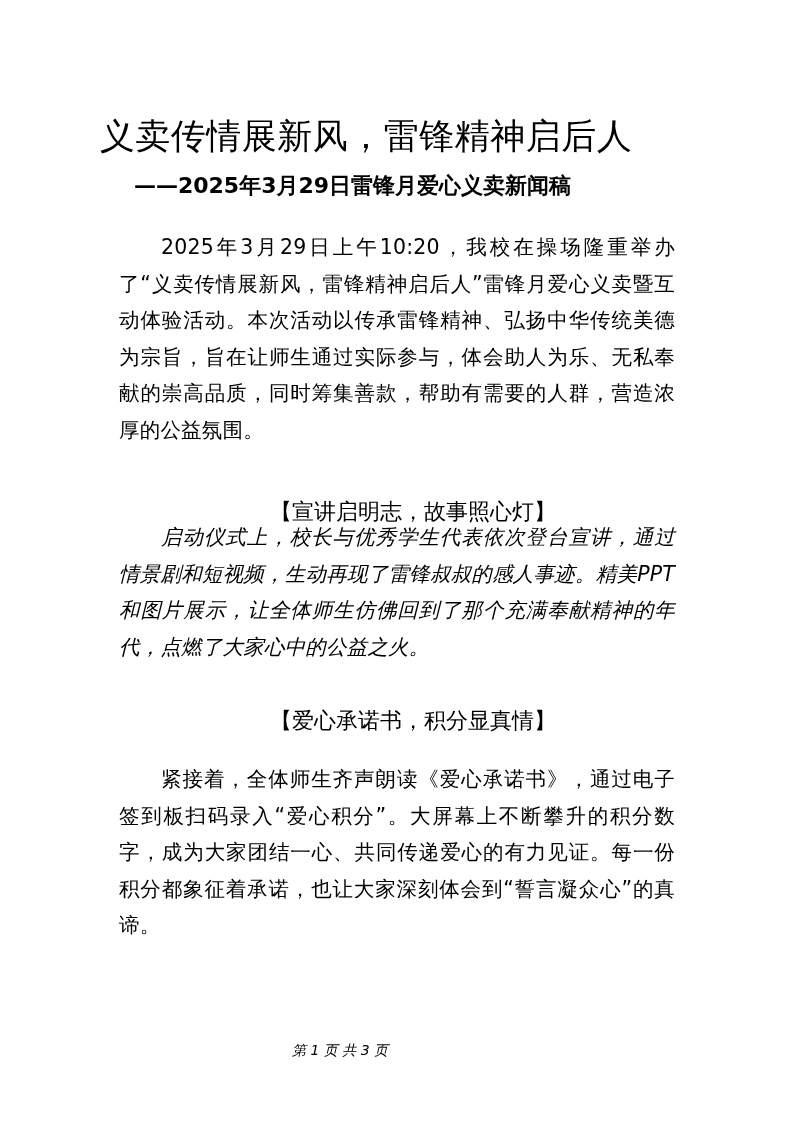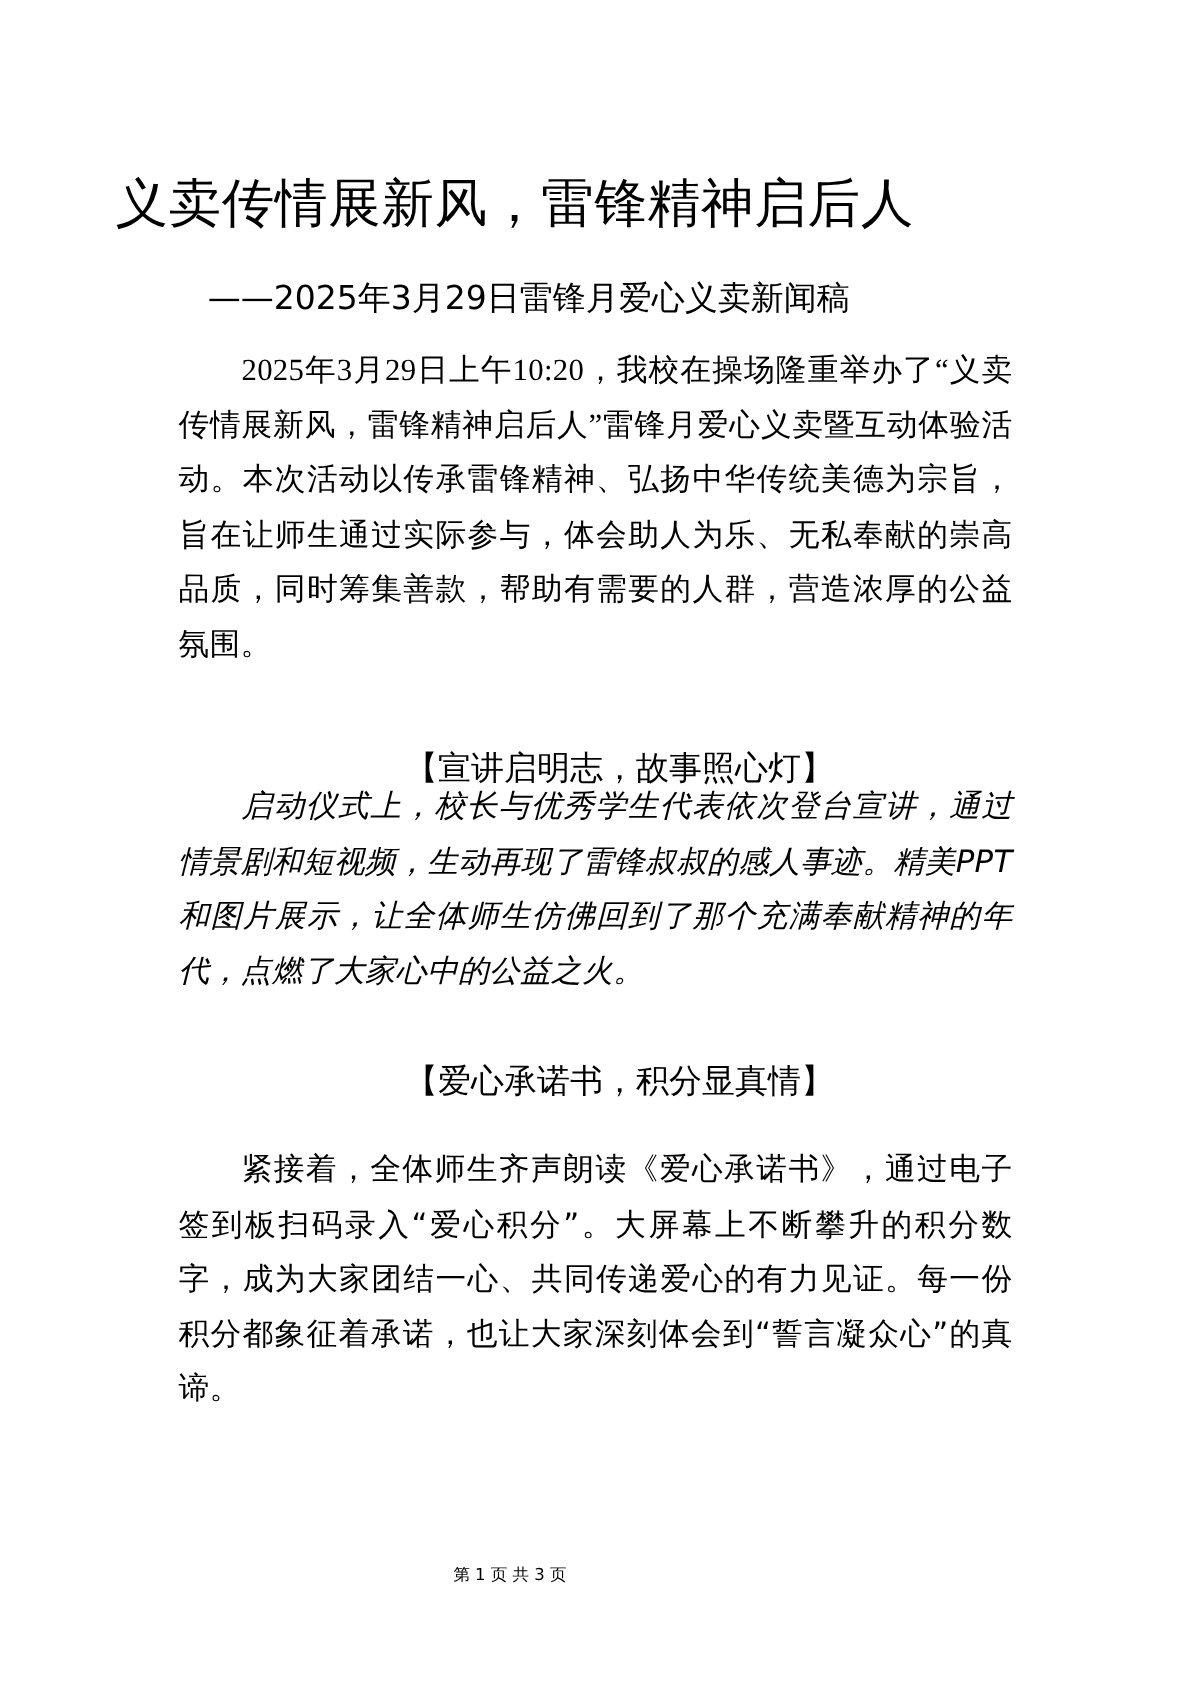--- a/index.html
+++ b/index.html
@@ -26,31 +26,32 @@
       position: absolute;
       left: 0;
       top: 112px;
       width: 686px;
       text-align: center;
       font-size: 35px;
       line-height: 48px;
       letter-spacing: 0.5px;
       margin: 0;
       font-weight: normal;
+      padding-left: 23px;
     }
     .subtitle {
       position: absolute;
       left: 0;
-      top: 184px;
+      top: 170px;
       width: 705px;
       text-align: center;
       font-size: 22px;
       line-height: 32px;
       margin: 0;
-      font-weight: normal;
+      font-weight: bold;
     }
     .body-text {
       position: absolute;
       left: 119px;
       width: 556px;
       font-size: 20.5px;
       line-height: 36.5px;
       margin: 0;
       text-align: justify;
       letter-spacing: 0.2px;
@@ -61,35 +62,36 @@
     .section-heading {
       position: absolute;
       left: 119px;
       width: 556px;
       font-size: 22px;
       line-height: 36.5px;
       margin: 16px;
       text-align: center;
       font-family: Liberation Serif, serif;
     }
-    .p1 { top: 229px; font-family: Liberation Serif, serif; }
+    .p1 { top: 229px; }
     .h1 { top: 478px; }
     .p2 { top: 519px; font-style: italic; }
     .h2 { top: 687px; }
     .p3 { top: 729px; margin-top: 32px; }
     .h3 { top: 937px; }
     .footer {
       position: absolute;
       left: 0;
       top: 1042px;
       width: 680px;
       text-align: center;
-      font-size: 11px;
+      font-size: 14px;
       line-height: 16px;
       color: #000000;
+      font-style: italic;
     }
   </style>
 </head>
 <body>
 
 <div class="page">
   <h1 class="title">义卖传情展新风，雷锋精神启后人</h1>
   <h2 class="subtitle">——2025年3月29日雷锋月爱心义卖新闻稿</h2>
 
   <p class="body-text indent p1">2025年3月29日上午10:20，我校在操场隆重举办了“义卖传情展新风，雷锋精神启后人”雷锋月爱心义卖暨互动体验活动。本次活动以传承雷锋精神、弘扬中华传统美德为宗旨，旨在让师生通过实际参与，体会助人为乐、无私奉献的崇高品质，同时筹集善款，帮助有需要的人群，营造浓厚的公益氛围。</p>

